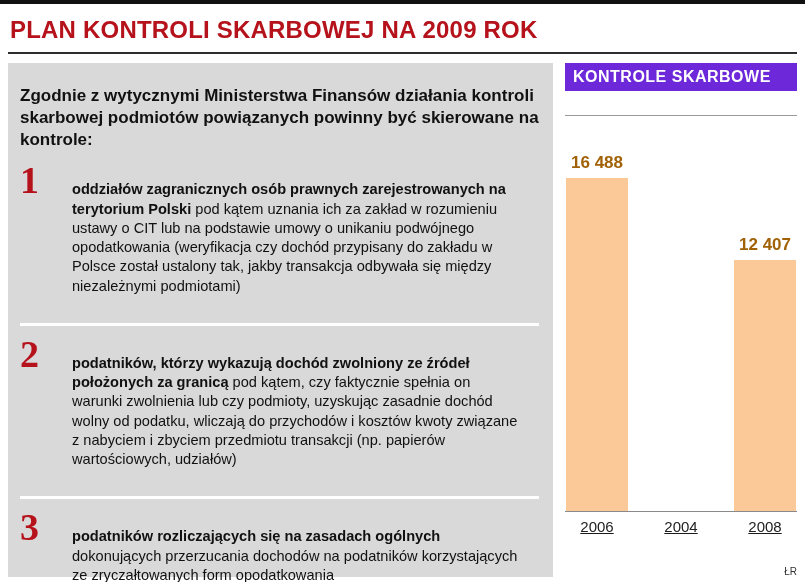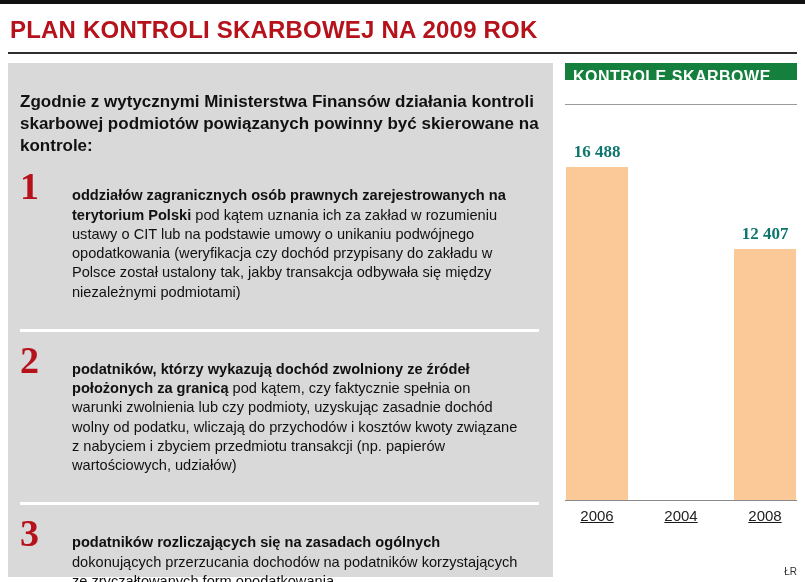--- a/index.html
+++ b/index.html
@@ -17,58 +17,58 @@
     font-size: 24px; font-weight: bold;
     color: #b5121b; letter-spacing: 0.2px;
   }
   .title-rule { height: 2px; background: #2e2e2e; margin: 0 8px; }
   .content { display: flex; margin: 9px 8px 0 8px; gap: 12px; }
 
   
   .left-panel {
     width: 545px; height: 514px;
     background: #d9d9d9;
-    padding: 28px 14px 10px 12px;
+    padding: 22px 14px 10px 12px;
     flex: none;
   }
   .intro {
     margin: 0 0 14px 0;
     font-size: 17px; font-weight: bold;
     line-height: 1.28; color: #111;
   }
   .item { display: flex; }
   .item + .item { border-top: 3px solid #ffffff; margin-top: 11px; padding-top: 12px; }
   .num {
     flex: none; width: 36px;
     color: #b5121b; font-size: 38px; font-weight: bold;
     line-height: 0.85; font-family: "Liberation Serif", serif;
   }
   .item-text { margin: 16px; font-size: 14.6px; line-height: 1.32; color: #111; }
   .item-text b { font-weight: bold; }
 
   
   .right-panel { flex: 1; position: relative; height: 514px; }
   .chart-header {
-    background: #15803d; color: #ffffff;
+    background: #6d28d9; color: #ffffff;
     font-size: 16px; font-weight: bold;
-    height: 17px; line-height: 27px;
+    height: 28px; line-height: 27px;
     padding-left: 8px; letter-spacing: 0.5px;
   }
   .chart-rule { margin-top: 24px; border-top: 1px solid #9a9a9a; }
   .bars {
     height: 396px;
     display: flex; justify-content: space-between;
     align-items: flex-end; padding: 0 1px;
     border-bottom: 1px solid #8a8a8a;
   }
   .col {
     width: 62px; display: flex; flex-direction: column;
     justify-content: flex-end; align-items: center;
   }
-  .val { font-size: 17px; font-weight: bold; color: #0f766e; margin-bottom: 5px; white-space: nowrap; font-family: Liberation Serif, serif; }
+  .val { font-size: 17px; font-weight: bold; color: #a16207; margin-bottom: 5px; white-space: nowrap; }
   .bar { width: 62px; background: #fbc897; }
   .years { display: flex; justify-content: space-between; padding: 6px 1px 0 1px; text-decoration: underline; }
   .year { width: 62px; text-align: center; font-size: 15px; color: #222; }
   .credit {
     position: absolute; right: 0; bottom: 0;
     font-size: 10px; color: #333;
   }
 </style>
 </head>
 <body>

